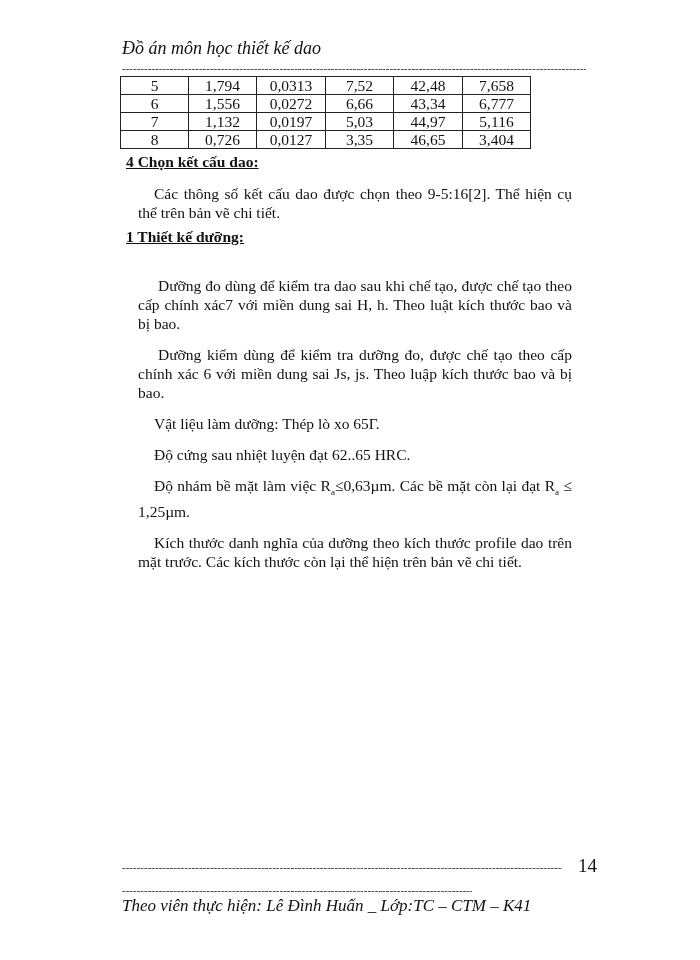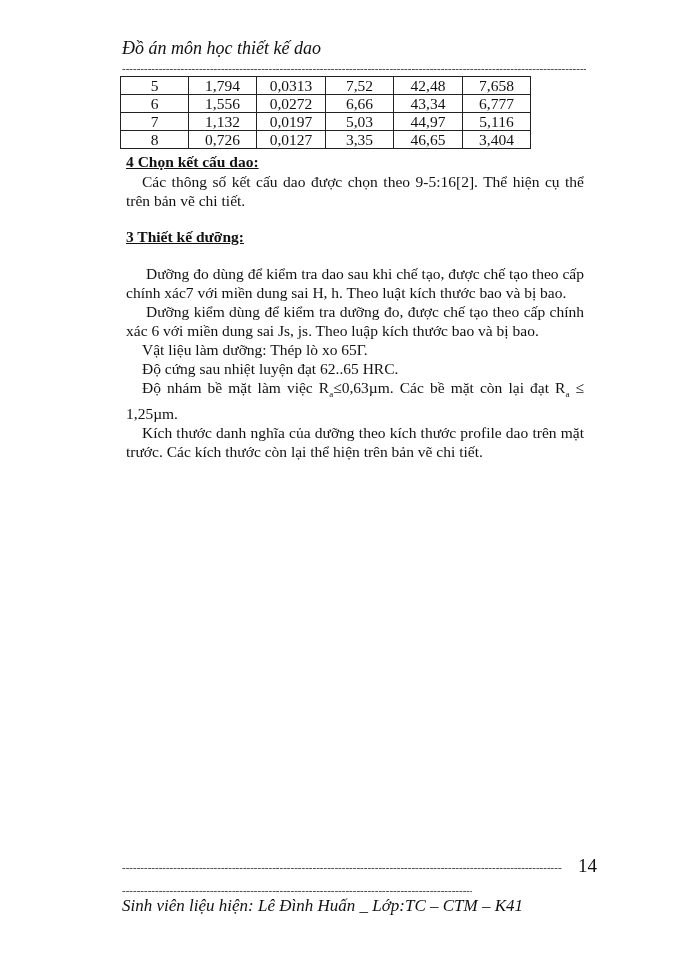--- a/index.html
+++ b/index.html
@@ -6,21 +6,21 @@
     body { width: 700px; height: 960px; position: relative; overflow: hidden;
            font-family: "Liberation Serif", "DejaVu Serif", serif; color: #111; }
     .header-title { position: absolute; left: 122px; top: 38px; font-size: 18px; font-style: italic; }
     .dash-line { position: absolute; overflow: hidden; white-space: nowrap; font-size: 11px; letter-spacing: 0px; color: #222; line-height: 10px; }
     .header-dash { left: 122px; top: 63px; width: 464px; }
     table.data-table { position: absolute; left: 120px; top: 76px; border-collapse: collapse; font-size: 15.5px; }
     table.data-table td { border: 1.5px solid #222; height: 17px; padding: 0; text-align: center; line-height: 17px; }
     .c0 { width: 67px; } .c1 { width: 67px; } .c2 { width: 68px; } .c3 { width: 67px; } .c4 { width: 68px; margin-top: 30px; } .c5 { width: 67px; }
     .sec { position: absolute; left: 126px; font-size: 15.5px; font-weight: bold; text-decoration: underline; }
     .para { position: absolute; left: 126px; width: 458px; font-size: 15.5px; line-height: 19px; text-align: justify; }
-    .para p { margin: 0; }
+    .para p { margin: 12px; }
     .ind { text-indent: 16px; }
     .ind2 { text-indent: 20px; }
     .footer-dash1 { left: 122px; top: 862px; width: 440px; }
     .page-num { position: absolute; left: 578px; top: 855px; font-size: 19px; }
     .footer-dash2 { left: 122px; top: 885px; width: 350px; }
     .footer-text { position: absolute; left: 122px; top: 896px; font-size: 17px; font-style: italic; }
     sub { font-size: 9px; }
   </style>
 </head>
 <body>
@@ -63,26 +63,26 @@
     <td>3,404</td>
   </tr>
 </tbody>
   </table>
 
 <div class="sec" style="top:153px;">4   Chọn kết cấu dao:</div>
 <div class="para" style="top:172px;">
   <p class="ind">Các thông số kết cấu dao được chọn theo 9-5:16[2]. Thể hiện cụ thể trên bản vẽ chi tiết.</p>
 </div>
 
-<div class="sec" style="top:228px;">3   Thiết kế dưỡng:</div>
+<div class="sec" style="top:228px;">1   Thiết kế dưỡng:</div>
 <div class="para" style="top:264px;">
   <p class="ind2">Dưỡng đo dùng để kiểm tra dao sau khi chế tạo, được chế tạo theo cấp chính xác7 với miền dung sai H, h. Theo luật kích thước bao và bị bao.</p>
   <p class="ind2">Dưỡng kiểm dùng để kiểm tra dưỡng đo, được chế tạo theo cấp chính xác 6 với miền dung sai Js, js. Theo luập kích thước bao và bị bao.</p>
   <p class="ind">Vật liệu làm dưỡng: Thép lò xo 65Γ.</p>
   <p class="ind">Độ cứng sau nhiệt luyện đạt 62..65 HRC.</p>
   <p class="ind"><span>Độ nhám bề mặt làm việc R</span><sub>a</sub><span>≤0,63µm. Các bề mặt còn lại đạt R</span><sub>a</sub><span> ≤ 1,25µm.</span></p>
   <p class="ind">Kích thước danh nghĩa của dưỡng theo kích thước profile dao trên mặt trước. Các kích thước còn lại thể hiện trên bản vẽ chi tiết.</p>
 </div>
 
 <div class="dash-line footer-dash1">------------------------------------------------------------------------------------------------------------------------------------</div>
 <div class="page-num">14</div>
 <div class="dash-line footer-dash2">----------------------------------------------------------------------------------------------------------</div>
-<div class="footer-text">Sinh viên liệu hiện: Lê Đình Huấn _ Lớp:TC – CTM – K41</div>
+<div class="footer-text">Theo viên thực hiện: Lê Đình Huấn _ Lớp:TC – CTM – K41</div>
 
 </body></html>

